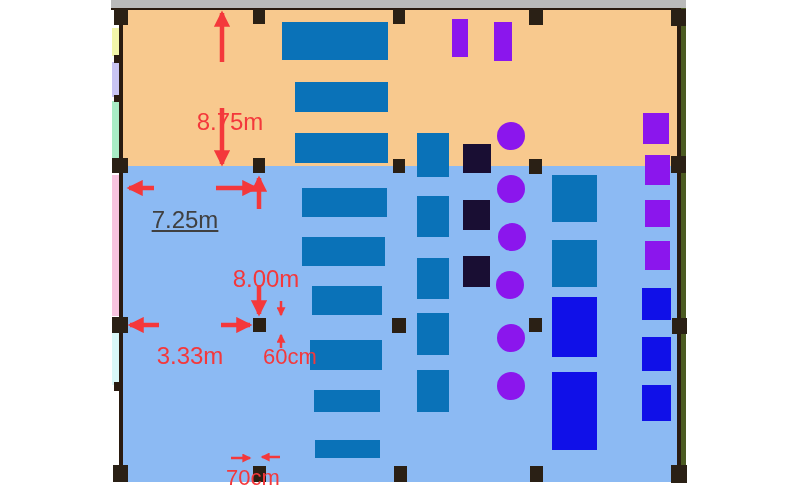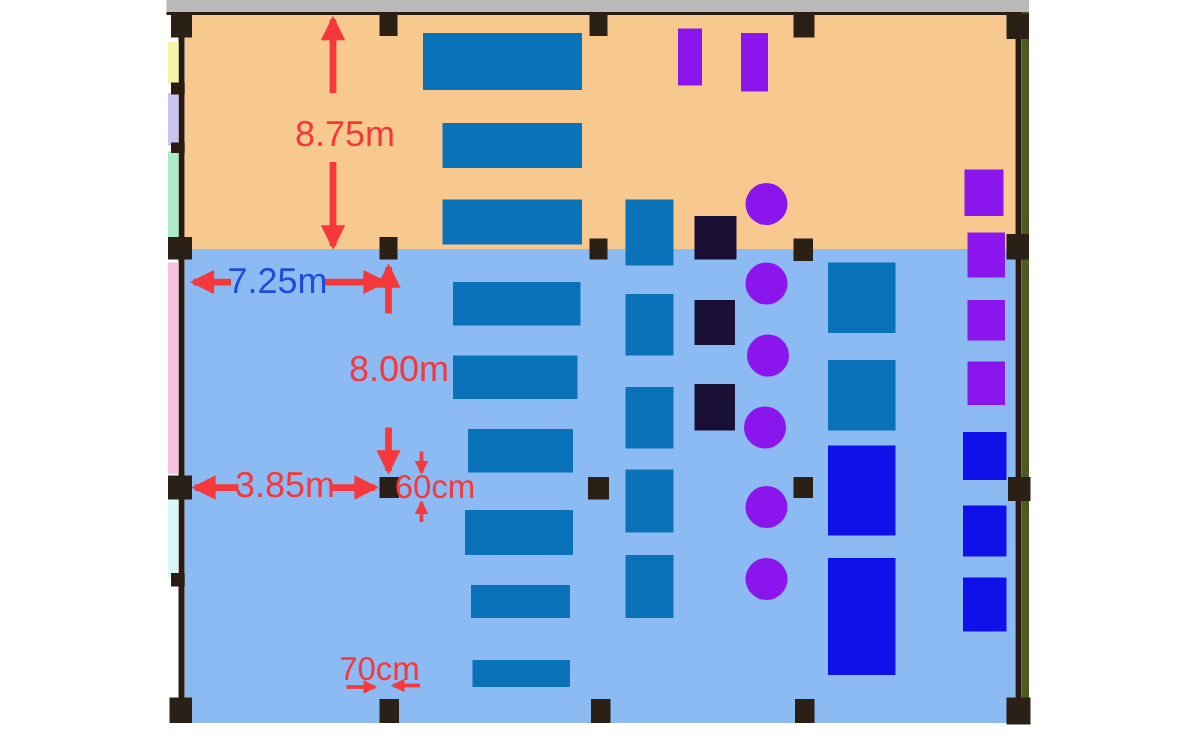--- a/index.html
+++ b/index.html
@@ -1,21 +1,21 @@
 <!DOCTYPE html>
 <html><head>
 <meta charset="utf-8">
 <style>
   html,body{margin:0;padding:0;background:#ffffff;}
   #stage{position:relative;width:800px;height:500px;background:#ffffff;overflow:hidden;
          font-family:"Liberation Sans", sans-serif;}
   .rect{position:absolute;}
   .circle{position:absolute;border-radius:50%;}
   .dim-label{position:absolute;transform:translate(-50%,-50%);white-space:nowrap;
-             font-size:24px;line-height:1;letter-spacing:0px;}
+             font-size:24px;line-height:1;letter-spacing:0px;margin-top:32px;}
   .dim-label.sm{font-size:22px;}
   #arrow-layer{position:absolute;left:0;top:0;pointer-events:none;}
 </style>
 </head>
 <body>
 
 <div id="stage">
   <div id="zones-layer">
       <div class="rect" style="left: 123px; top: 10px; width: 554px; height: 156px; background: rgb(248, 201, 142);"></div>
       <div class="rect" style="left: 123px; top: 166px; width: 554px; height: 316px; background: rgb(140, 186, 243);"></div>
@@ -109,19 +109,19 @@
       <line x1="259" y1="285" x2="259" y2="314" stroke="#F4383B" stroke-width="4.5" marker-end="url(#ah)"></line>
       <line x1="159" y1="325" x2="130" y2="325" stroke="#F4383B" stroke-width="4.5" marker-end="url(#ah)"></line>
       <line x1="221" y1="325" x2="250" y2="325" stroke="#F4383B" stroke-width="4.5" marker-end="url(#ah)"></line>
       <line x1="281" y1="301" x2="281" y2="315" stroke="#F4383B" stroke-width="2.5" marker-end="url(#ah)"></line>
       <line x1="281" y1="348" x2="281" y2="335" stroke="#F4383B" stroke-width="2.5" marker-end="url(#ah)"></line>
       <line x1="231" y1="458" x2="250" y2="458" stroke="#F4383B" stroke-width="2.5" marker-end="url(#ah)"></line>
       <line x1="280" y1="457" x2="262" y2="457" stroke="#F4383B" stroke-width="2.5" marker-end="url(#ah)"></line>
     </svg>
   <div id="labels-layer">
       <div class="dim-label" style="left: 230px; top: 90px; color: rgb(244, 56, 59);">8.75m</div>
-      <div class="dim-label" style="left: 185px; top: 188px; color: #1d4ed8;">7.25m</div>
+      <div class="dim-label" style="left: 185px; top: 188px; color: #404040; text-decoration: underline;">7.25m</div>
       <div class="dim-label" style="left: 266px; top: 247px; color: rgb(244, 56, 59); text-align: center;">8.00m</div>
-      <div class="dim-label" style="left: 190px; top: 324px; color: rgb(244, 56, 59);">3.85m</div>
+      <div class="dim-label" style="left: 190px; top: 324px; color: rgb(244, 56, 59);">3.33m</div>
       <div class="dim-label sm" style="left: 290px; top: 325px; color: rgb(244, 56, 59);">60cm</div>
       <div class="dim-label sm" style="left: 253px; top: 446px; color: rgb(244, 56, 59);">70cm</div>
     </div>
 </div>
 
 </body></html>

